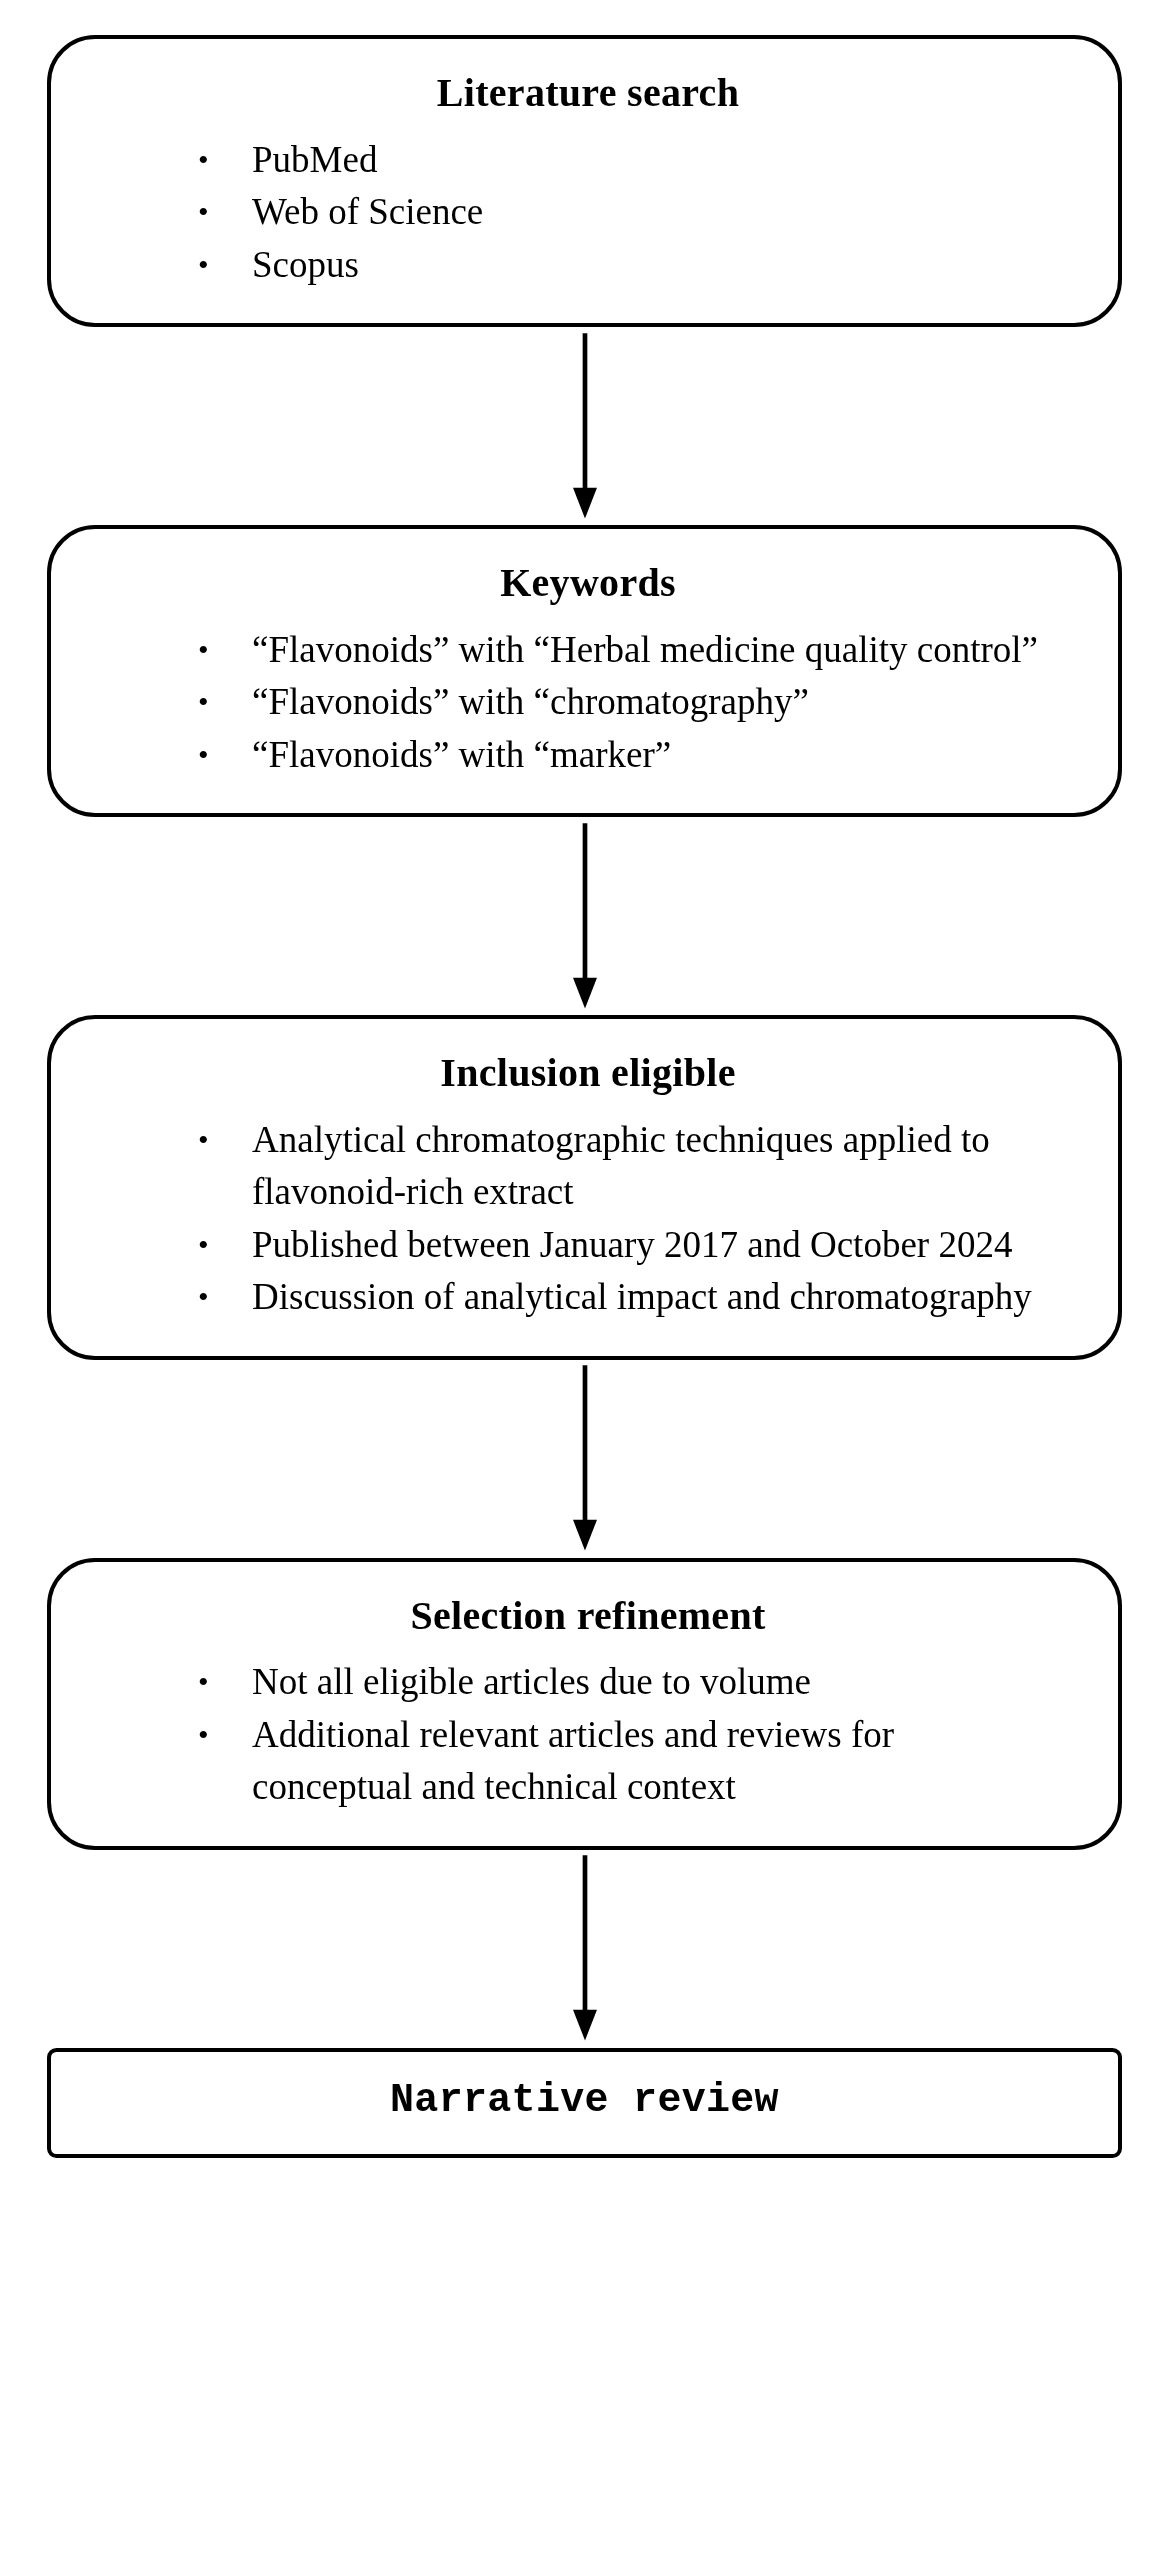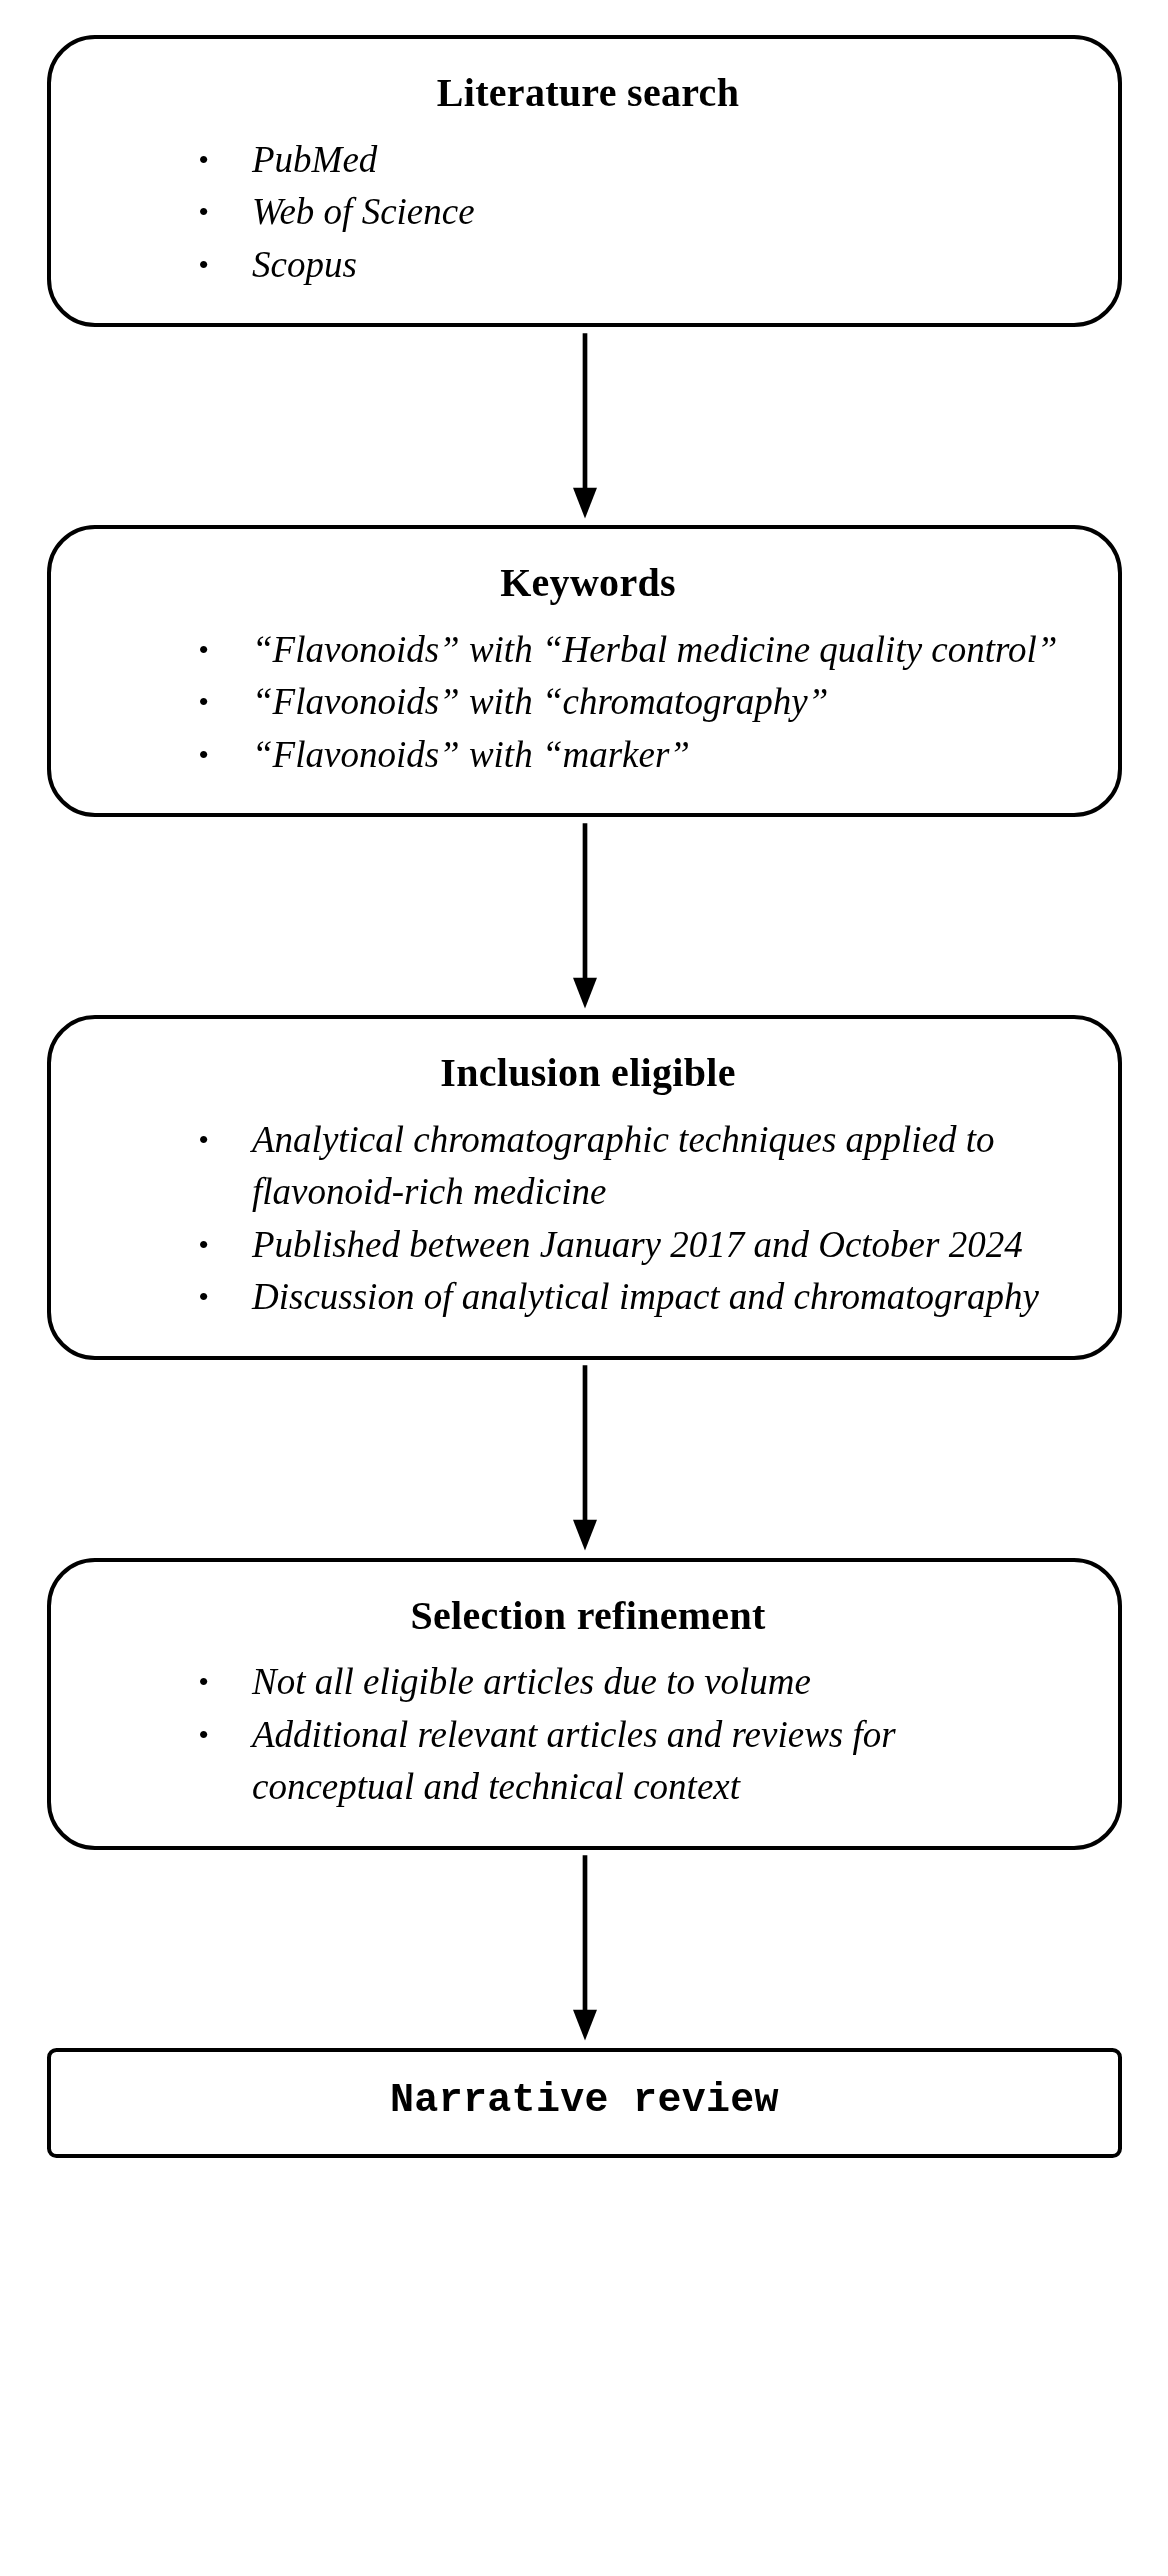--- a/index.html
+++ b/index.html
@@ -33,21 +33,20 @@
     font-size: 40px;
     font-weight: 700;
     text-align: center;
     line-height: 1.3;
     letter-spacing: 0.3px;
   }
   .bullet-list {
     list-style: none;
     margin-top: 14.7px;
     padding-left: 80px;
-    font-style: italic;
   }
   .bullet-list li {
     position: relative;
     font-size: 37px;
     line-height: 1.42;
     padding-left: 54px;
   }
   .bullet-list li::before {
     content: "\2022";
     position: absolute;
@@ -96,21 +95,21 @@
   <div class="arrow-wrap">
     <svg width="40" height="187" viewBox="0 0 60 280" aria-hidden="true">
       <line x1="30" y1="0" x2="30" y2="236" stroke="#000000" stroke-width="7"></line>
       <polygon points="12,232 48,232 30,278" fill="#000000"></polygon>
     </svg>
   </div>
 
   <div class="flow-box">
     <div class="box-title">Inclusion eligible</div>
     <ul class="bullet-list">
-      <li>Analytical chromatographic techniques applied to flavonoid-rich medicine</li>
+      <li>Analytical chromatographic techniques applied to flavonoid-rich extract</li>
       <li>Published between January 2017 and October 2024</li>
       <li>Discussion of analytical impact and chromatography</li>
     </ul>
   </div>
 
   <div class="arrow-wrap">
     <svg width="40" height="187" viewBox="0 0 60 280" aria-hidden="true">
       <line x1="30" y1="0" x2="30" y2="236" stroke="#000000" stroke-width="7"></line>
       <polygon points="12,232 48,232 30,278" fill="#000000"></polygon>
     </svg>

